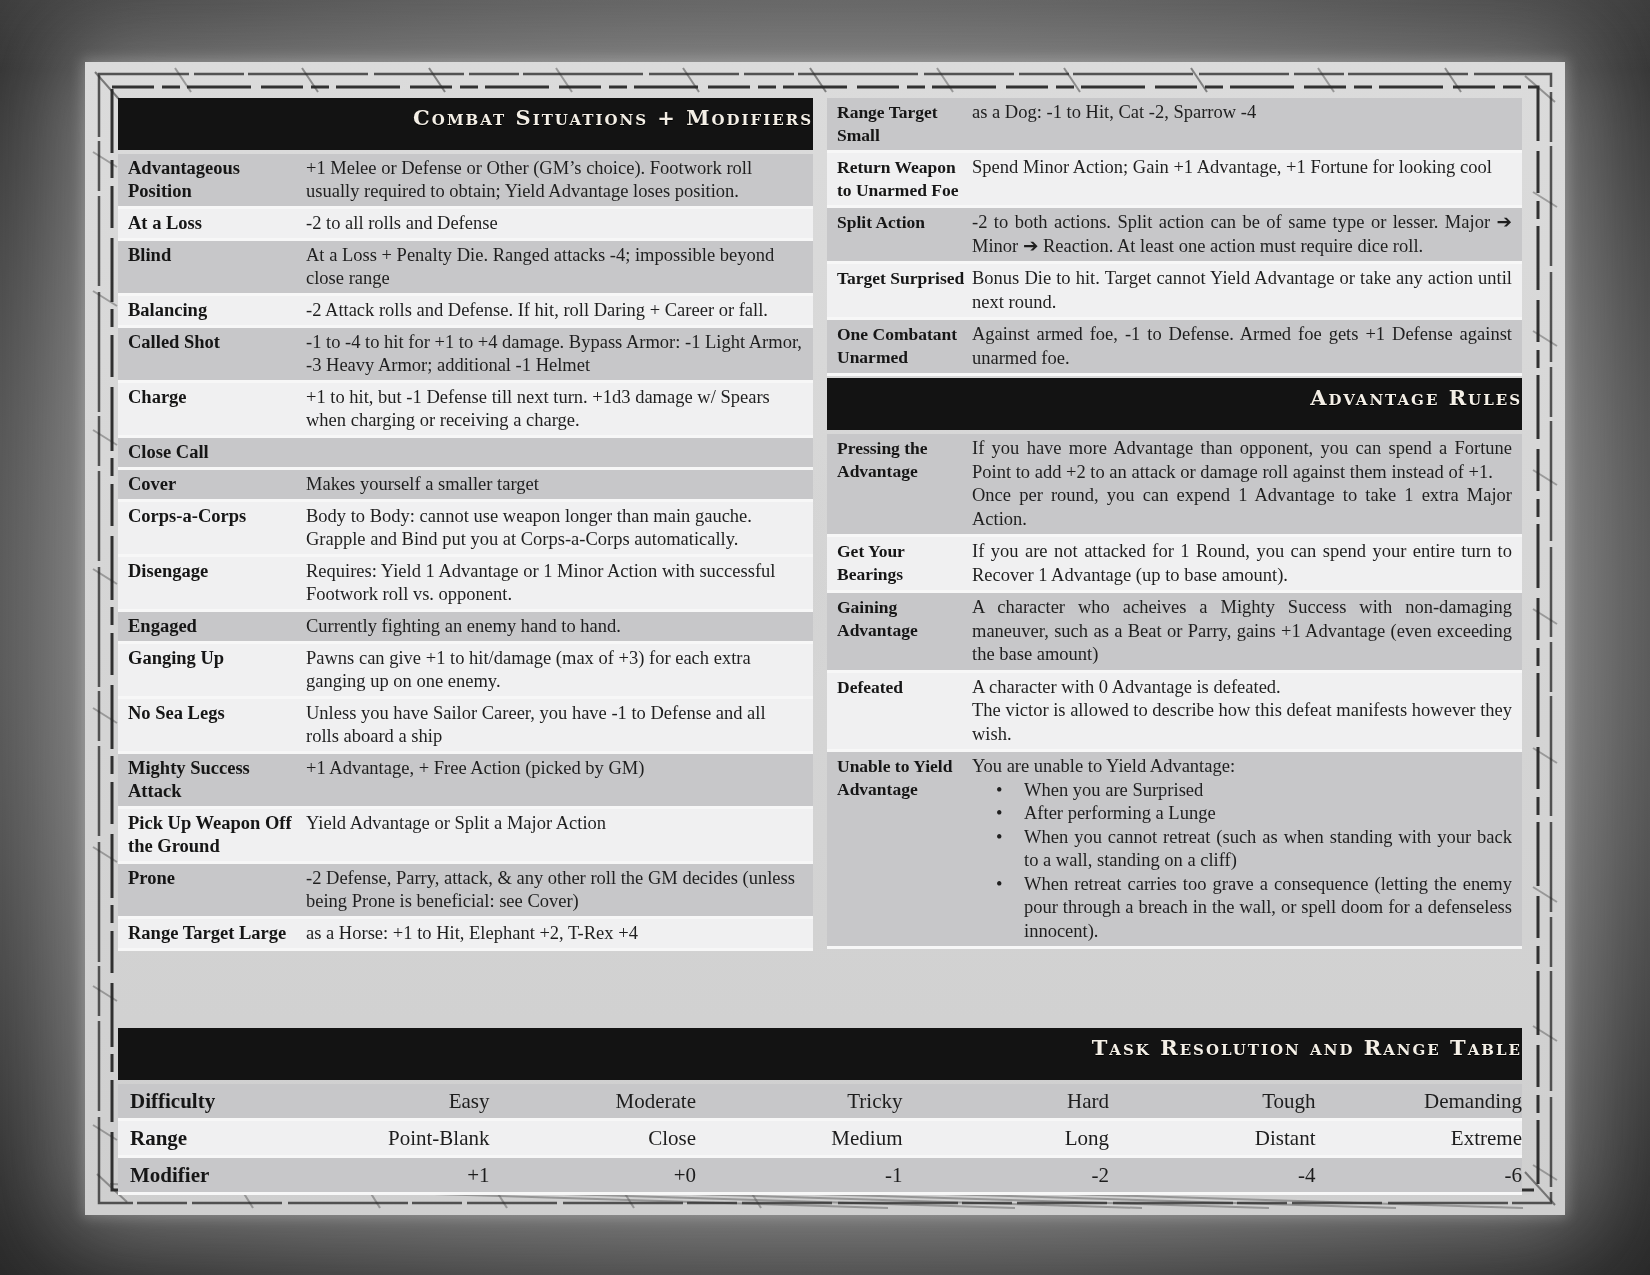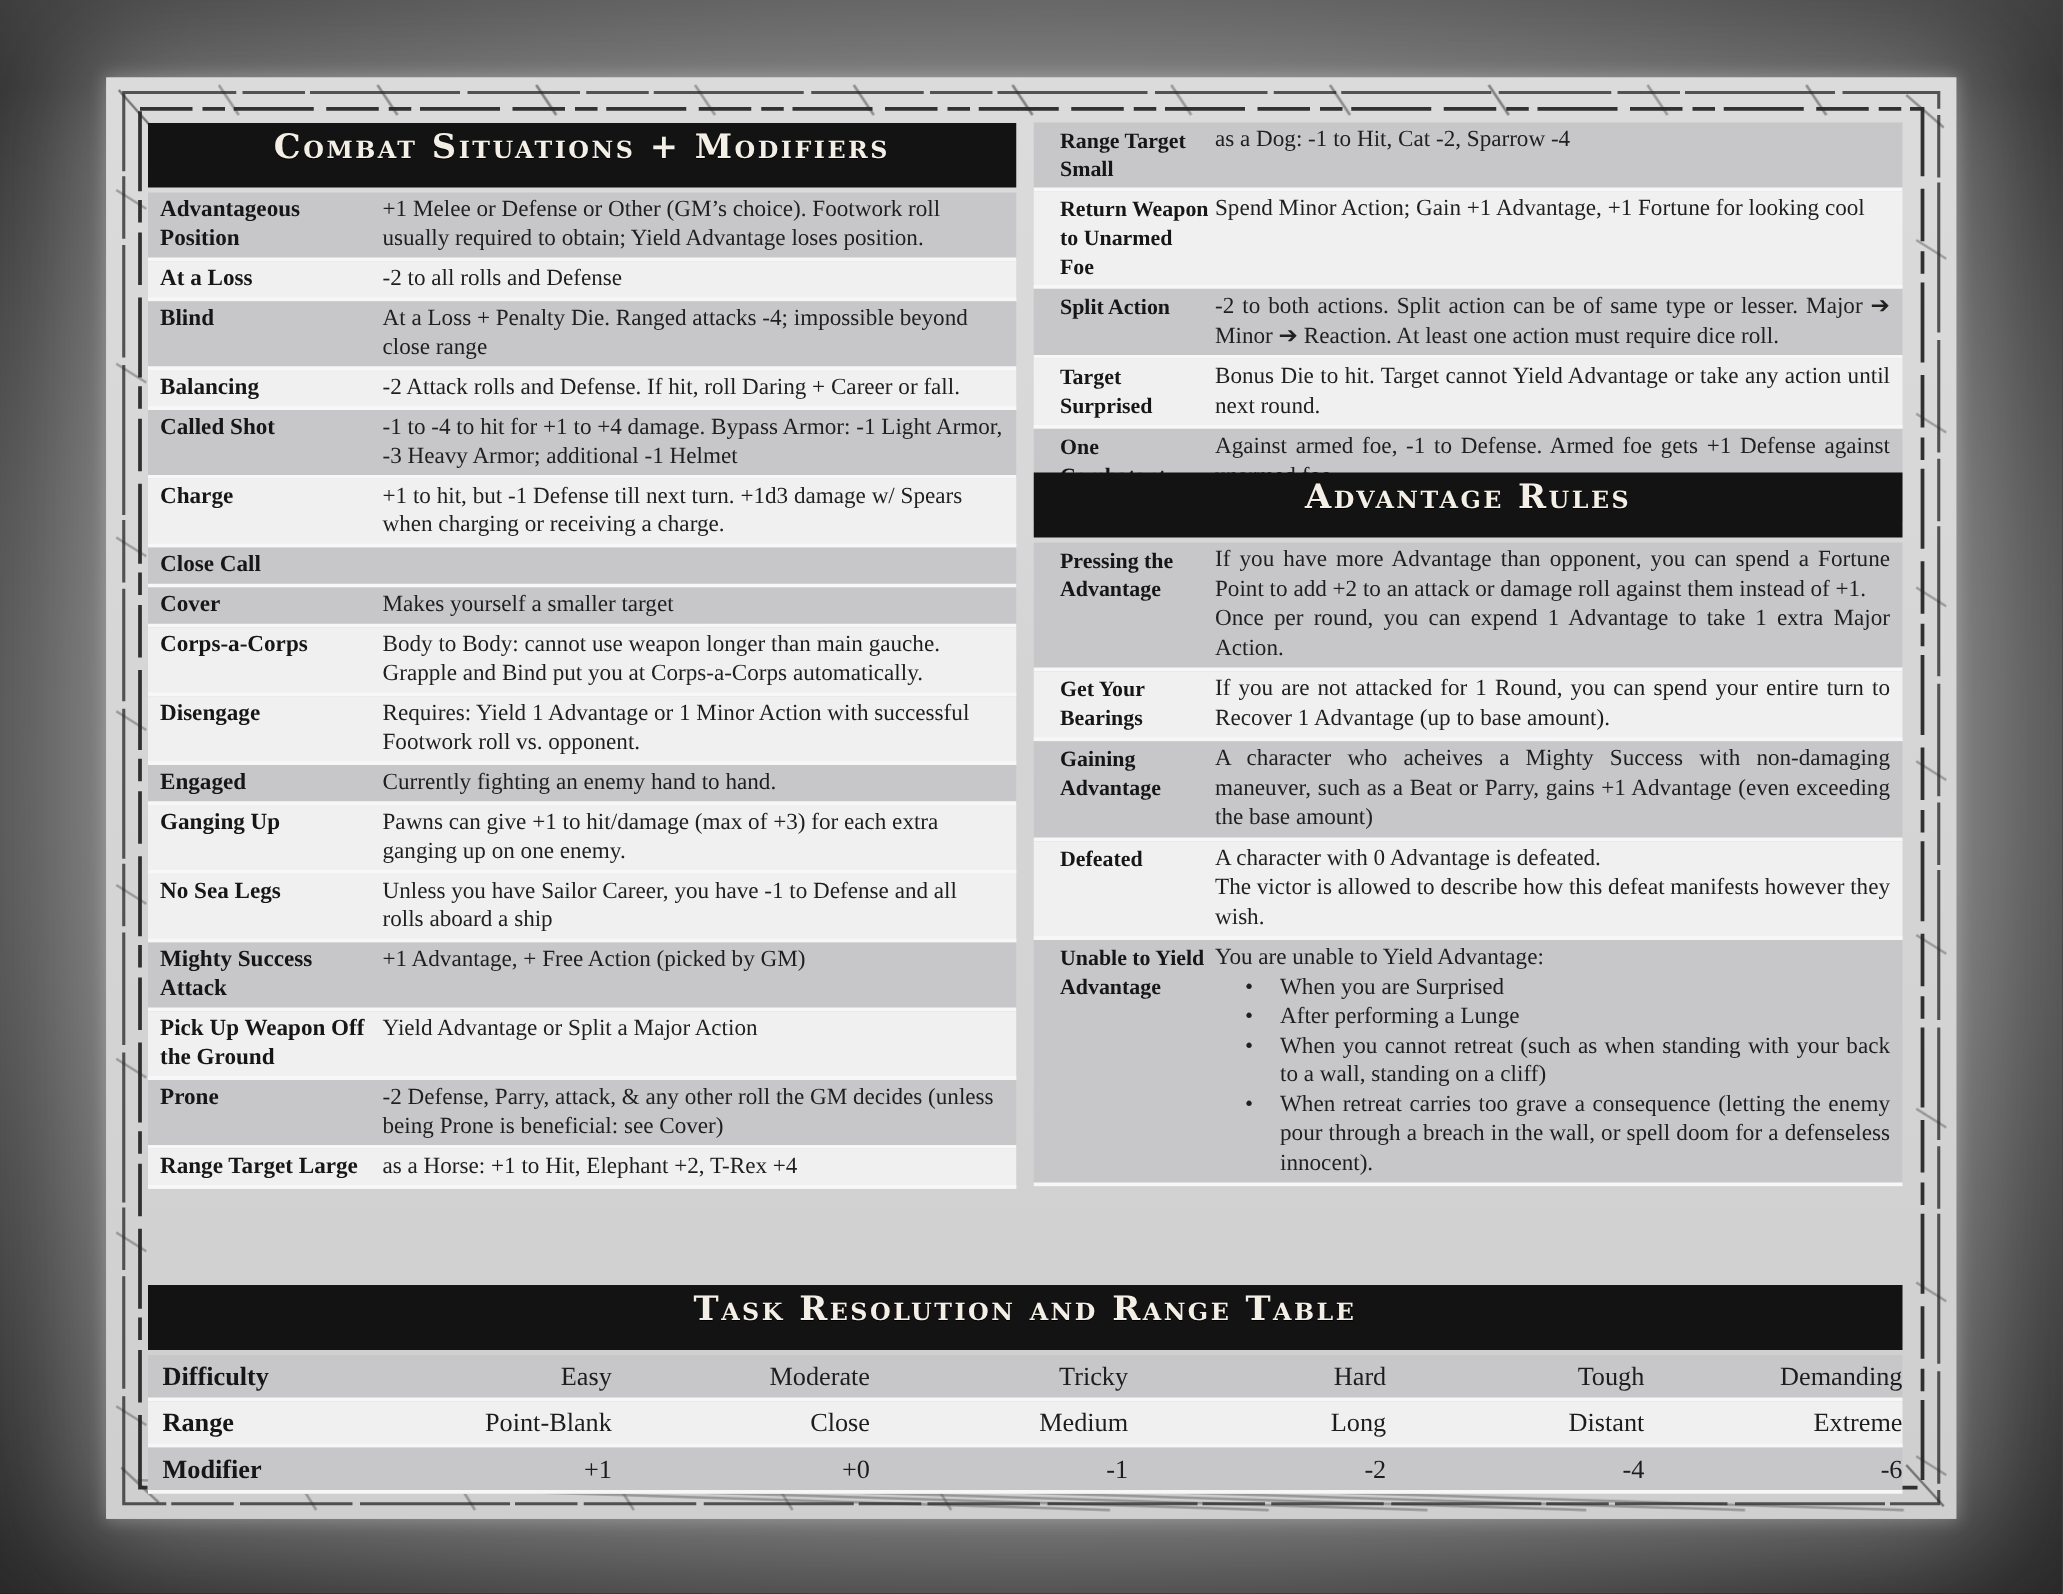--- a/index.html
+++ b/index.html
@@ -16,36 +16,36 @@
     background-image:
       radial-gradient(circle 320px at 37% 43%, rgba(110,110,110,.10), transparent 70%),
       radial-gradient(circle 260px at 72% 60%, rgba(110,110,110,.08), transparent 70%),
       linear-gradient(180deg,#dbdbdb,#cfcfcf);
     box-shadow:0 0 85px 22px rgba(240,240,240,.33), 0 0 12px 3px rgba(255,255,255,.22);
   }
   svg.frame{position:absolute;left:0;top:0;pointer-events:none;}
   .tbl{position:absolute;}
   .bar{
     height:52px;line-height:39px;background:var(--bar-bg);color:var(--bar-fg);
-    text-align:center;font-family:"DejaVu Serif", serif;font-variant:small-caps;
-    font-weight:700;font-size:27px;letter-spacing:2px;margin-bottom:4px;
+    text-align:right;font-family:"DejaVu Serif", serif;font-variant:small-caps;
+    font-weight:700;font-size:21px;letter-spacing:2px;margin-bottom:4px;
     text-shadow:0 1px 0 #000;
   }
   .row{display:flex;border-bottom:3px solid var(--sep);}
   .row.g{background:var(--row-g);}
   .row.w{background:var(--row-w);}
   .lab{
     flex:0 0 188px;padding:3px 4px 3px 10px;box-sizing:border-box;
     font-weight:700;color:#161616;font-size:18.5px;line-height:23px;
   }
   .val{
     flex:1;padding:3px 10px 3px 0;color:#1f1f1f;font-size:18.5px;line-height:23px;
   }
   
-  .rcol .lab{flex:0 0 145px;padding-left:21px;font-size:17.5px;}
+  .rcol .lab{flex:0 0 145px;padding-left:10px;font-size:17.5px;}
   .rcol .val{font-size:18.5px;line-height:23.5px;}
   .rcol .para{text-align:justify;}
   .bullet{display:flex;padding-left:24px;}
   .bullet .dot{flex:0 0 28px;}
   .bullet .btxt{flex:1;text-align:justify;}
   
   .task .row{align-items:center;}
   .task .lab{flex:0 0 165px;font-size:21px;line-height:34px;padding:0 0 0 12px;}
   .task .cell{
     flex:1;text-align:right;font-size:21px;line-height:34px;color:#1d1d1d;

